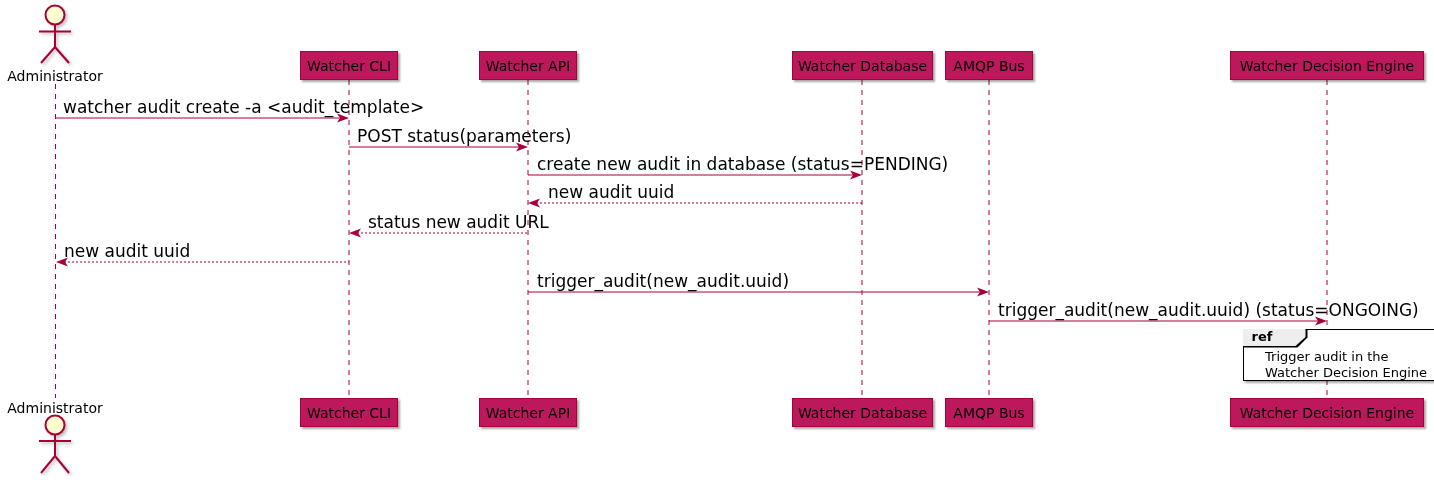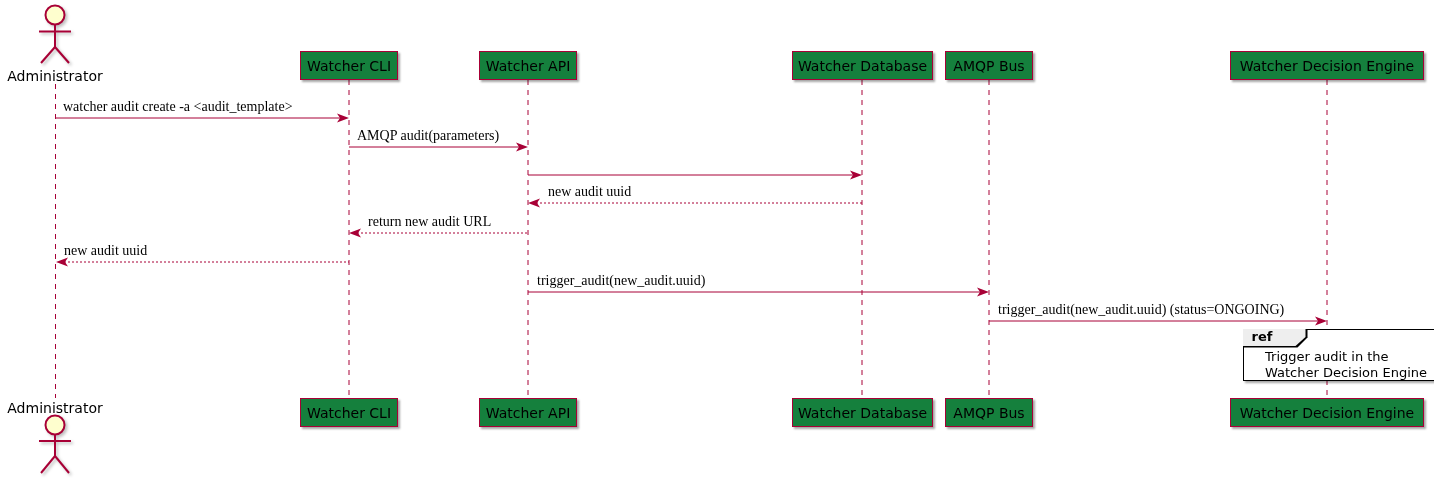--- a/index.html
+++ b/index.html
@@ -12,31 +12,31 @@
   svg .al { stroke:#A80036; stroke-width:1; }
   svg .al.dashed { stroke-dasharray:2,2; }
   svg .ah { fill:#A80036; stroke:none; }
   svg .actor-stroke { stroke:#A80036; stroke-width:2; fill:none; }
   svg .actor-head { stroke:#A80036; stroke-width:2; fill:#FEFECE; }
   .actor-fig { filter:drop-shadow(2px 2px 1.5px rgba(0,0,0,0.25)); }
 
   
   .pbox {
     position:absolute; height:29px; box-sizing:border-box;
-    background:#15803d; border:1.5px solid #A80036;
+    background:#be185d; border:1.5px solid #A80036;
     box-shadow:2px 2px 2px rgba(0,0,0,0.35);
     display:flex; align-items:center; justify-content:center;
     font-size:14px; white-space:nowrap;
   }
   .pbox.toprow { top:51px; }
   .pbox.bottomrow { top:398px; }
 
   .alabel { position:absolute; height:16px; text-align:center; font-size:14px; white-space:nowrap; }
 
-  .mlabel { position:absolute; height:16px; line-height:16px; font-size:14px; white-space:nowrap;font-family:Liberation Serif, serif; }
+  .mlabel { position:absolute; height:16px; line-height:16px; font-size:17px; white-space:nowrap; }
 
   
   .refbox {
     position:absolute; left:1229px; top:329px; width:197px; height:52px;
     box-sizing:border-box; background:#ffffff; border:1.5px solid #000;
     box-shadow:2px 2px 2px rgba(0,0,0,0.35); font-size:13px;margin-left:14px;
   }
   .reftag-outer {
     position:absolute; top:-1.5px; left:-1.5px; width:65px; height:19px; background:#000;
     clip-path:polygon(0 0,100% 0,100% 48%,calc(100% - 10px) 100%,0 100%);
@@ -122,23 +122,24 @@
   <div class="pbox toprow" style="left:945px; width:88px">AMQP Bus</div>
   <div class="pbox toprow" style="left:1230px; width:194px">Watcher Decision Engine</div>
 
   <div class="pbox bottomrow" style="left:300px; width:98px">Watcher CLI</div>
   <div class="pbox bottomrow" style="left:479px; width:98px">Watcher API</div>
   <div class="pbox bottomrow" style="left:792px; width:141px">Watcher Database</div>
   <div class="pbox bottomrow" style="left:945px; width:88px">AMQP Bus</div>
   <div class="pbox bottomrow" style="left:1230px; width:194px">Watcher Decision Engine</div>
 
   <div class="mlabel" style="left:63px;  top:99px">watcher audit create -a &lt;audit_template&gt;</div>
-  <div class="mlabel" style="left:357px; top:128px">AMQP audit(parameters)</div>
+  <div class="mlabel" style="left:357px; top:128px">POST status(parameters)</div>
+  <div class="mlabel" style="left:537px; top:156px">create new audit in database (status=PENDING)</div>
   <div class="mlabel" style="left:548px; top:184px">new audit uuid</div>
-  <div class="mlabel" style="left:368px; top:214px">return new audit URL</div>
+  <div class="mlabel" style="left:368px; top:214px">status new audit URL</div>
   <div class="mlabel" style="left:64px;  top:243px">new audit uuid</div>
   <div class="mlabel" style="left:537px; top:273px">trigger_audit(new_audit.uuid)</div>
   <div class="mlabel" style="left:998px; top:302px">trigger_audit(new_audit.uuid) (status=ONGOING)</div>
 
   <div class="refbox">
     <div class="reftag-outer">
       <div class="reftag-inner"></div>
       <span class="reftag-text">ref</span>
     </div>
     <div class="refline l1">Trigger audit in the</div>

